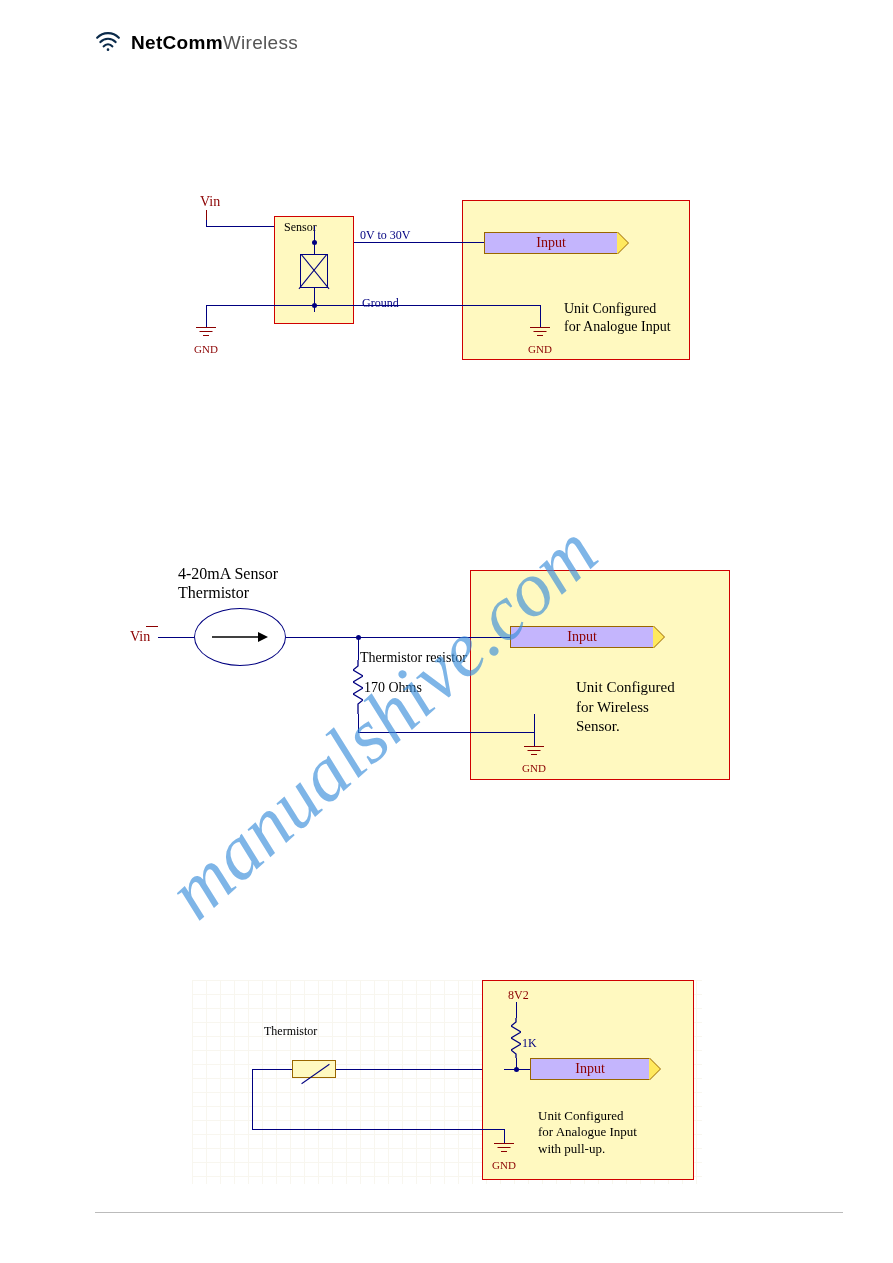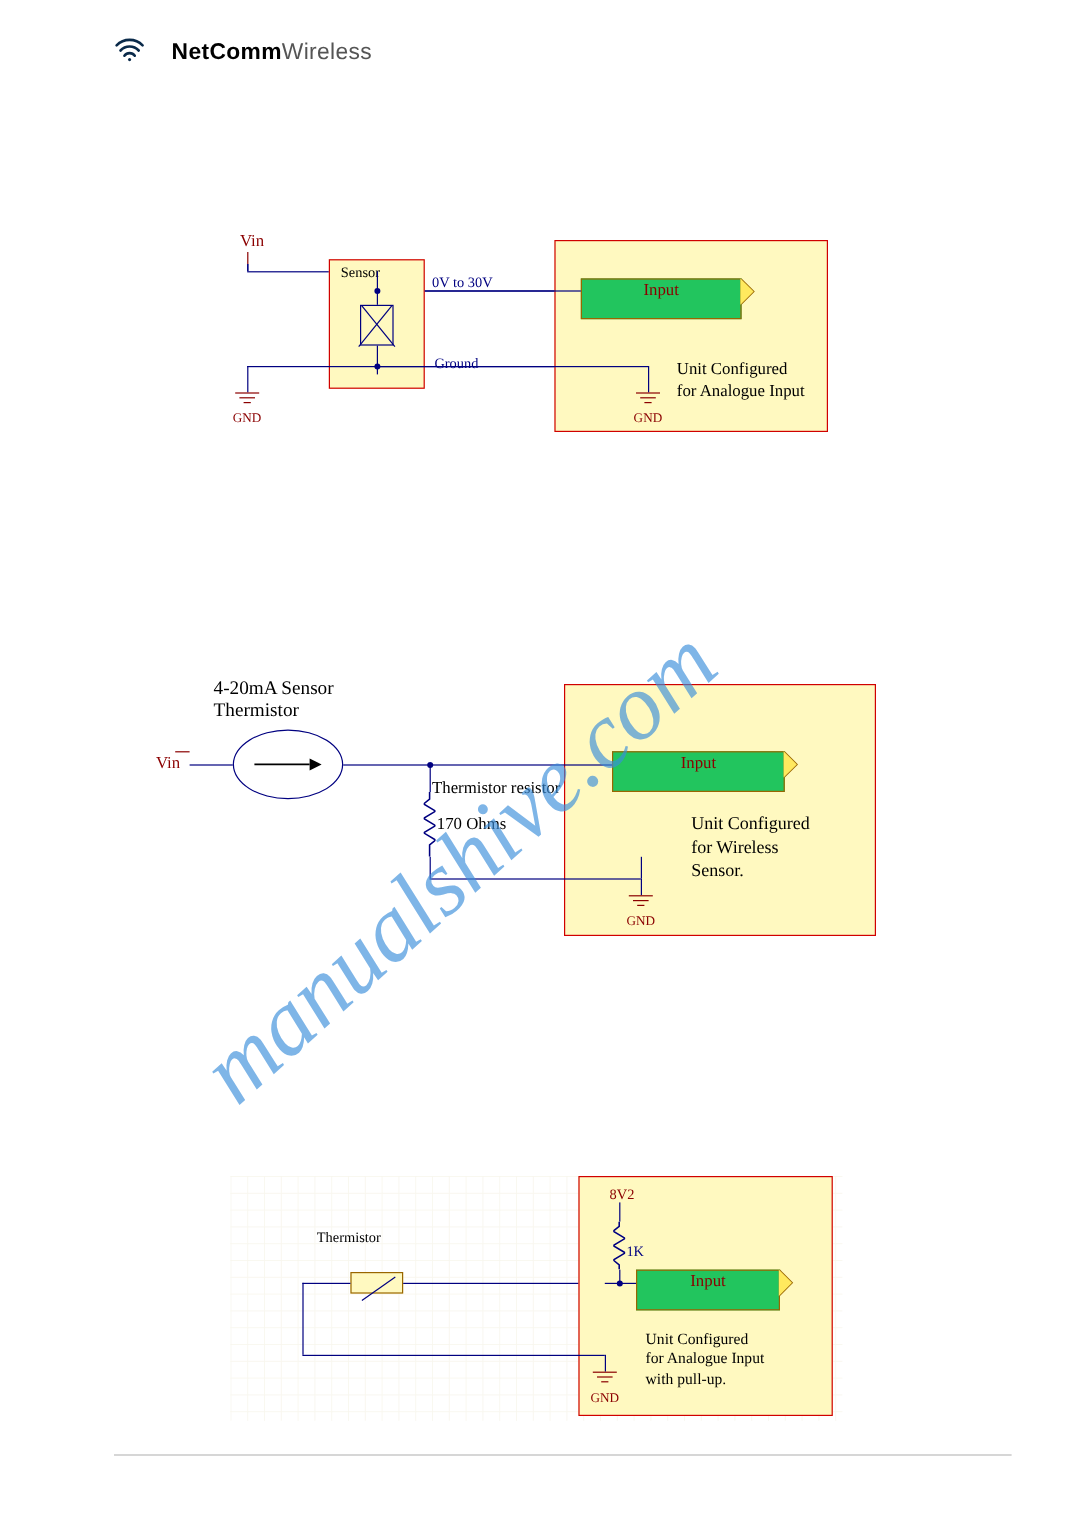--- a/index.html
+++ b/index.html
@@ -7,21 +7,21 @@
     width: 893px;
     height: 1263px;
     background: #fff;
     font-family: "Times New Roman", serif;
     position: relative;
   }
   .page { position: relative; width: 100%; height: 100%; }
   .logo {
     position: absolute;
     top: 28px; left: 95px;
-    display: flex; align-items: center; gap: 22px;
+    display: flex; align-items: center; gap: 10px;
   }
   .logo-icon svg { width: 26px; height: 26px; }
   .logo-text { font-family: Arial, sans-serif; font-size: 19px; letter-spacing: 0.3px; }
   .logo-text .bold { font-weight: 700; }
   .logo-text .light { font-weight: 300; color: #555; }
 
   .watermark {
     position: absolute;
     top: 430px; left: 130px;
     font-size: 78px;
@@ -52,22 +52,22 @@
     background: #fff9c0;
     border: 1px solid #d00000;
   }
   .sensor-box {
     position: absolute;
     background: #fff9c0;
     border: 1px solid #d00000;
   }
   .input-arrow {
     position: absolute;
-    height: 34px;
-    background: #22c55e;
+    height: 22px;
+    background: #c4b5fd;
     border: 1px solid #996600;
   }
   .input-arrow::after {
     content: '';
     position: absolute;
     right: -11px; top: -1px;
     border-left: 11px solid #ffe95e;
     border-top: 11px solid transparent;
     border-bottom: 11px solid transparent;
   }

